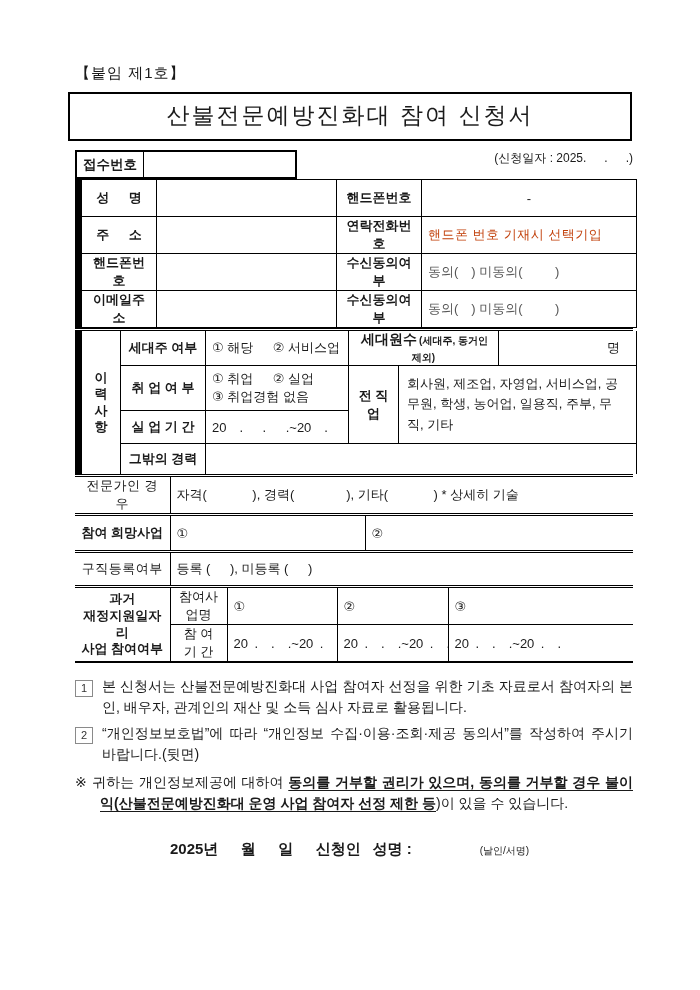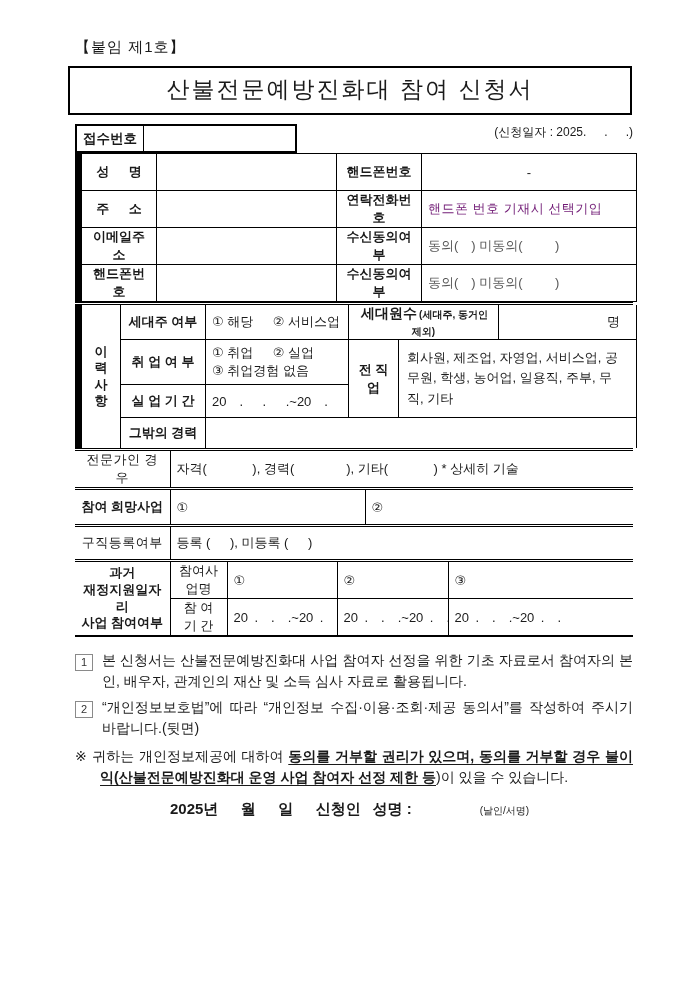--- a/index.html
+++ b/index.html
@@ -1,18 +1,18 @@
 <!DOCTYPE html>
 <html><head>
 <meta charset="utf-8">
 <style>
   html,body { margin:0; padding:0; background:#ffffff; }
   body { width:700px; height:990px; font-family:"Liberation Sans","DejaVu Sans",sans-serif; color:#1a1a1a; }
   .sheet { position:relative; width:700px; height:990px; overflow:hidden; }
-  .inner { padding-top:38px; margin-left:75px; width:558px; }
+  .inner { padding-top:64px; margin-left:75px; width:558px; }
 
   .attach { font-size:15px; letter-spacing:1px; }
 
   .titlebox { margin-left:-7px; width:560px; border:2px solid #000; text-align:center;
               padding:6px 0 8px; font-size:23px; font-weight:normal; letter-spacing:2px; margin-top:9px; }
 
   .receipt-row { margin-top:9px; display:flex; justify-content:space-between; }
   .receipt-box { border:2px solid #000; display:flex; width:218px; height:25px; }
   .receipt-label { width:66px; border-right:1px solid #000; text-align:center; font-weight:bold;
                    font-size:13.5px; line-height:25px; }
@@ -22,21 +22,21 @@
   table.t { border-collapse:collapse; table-layout:fixed; width:558px; }
   table.t td { padding:0 6px; font-size:13px; vertical-align:middle; overflow:hidden; }
   .bt { border-top:1px solid #000; } .bb { border-bottom:1px solid #000; }
   .bl { border-left:7px solid #000000; } .br { border-right:1px solid #000; }
   .b2 { border-bottom:2px solid #000; }
   .dsep { width:558px; height:0; border-top:3px double #000; }
 
   .lblA { font-weight:bold; font-size:14px; text-align:center; padding:0 2px; }
   .lblR { font-weight:normal; font-size:13.5px; text-align:center; letter-spacing:0.5px; }
   .ctr  { text-align:center; }
-  .muted { color:#701a75; font-size:11.5px; letter-spacing:0.5px; }
+  .muted { color:#c2410c; font-size:11.5px; letter-spacing:0.5px; }
   .consent { color:#555555; font-size:11.5px; padding-left:12px; }
   .pre { white-space:pre-line; }
 
   .h36 td{ height:36px; } .h30 td{ height:30px; } .h35 td{ height:35px; }
   .h56 td{ height:56px; } .h44 td{ height:44px; } .h32 td{ height:32px; } .h34 td{ height:34px; }
 
   .sms-cell { padding:4px 4px 6px 0 !important; }
   .sms-title { font-size:15px; letter-spacing:0.5px; }
   .sms-note  { font-weight:bold; font-size:12px; padding-left:13px; line-height:1.4; margin-top:2px; }
 
@@ -50,21 +50,21 @@
   .past-label { font-weight:bold; font-size:13px; text-align:center; line-height:1.3; }
 
   .notes { margin-top:13px; font-size:14px; line-height:1.5; }
   .note { display:flex; gap:9px; margin-bottom:5px; }
   .note-num { border:1px solid #8a8a8a; color:#333; font-size:11px; height:15px; min-width:12px;
               padding:0 2px; text-align:center; line-height:15px; margin-top:4px; flex:none; }
   .note-text { flex:1; text-align:justify; }
   .warn { margin-top:7px; padding-left:25px; text-indent:-25px; text-align:justify; }
   .wu { font-weight:bold; text-decoration:underline; text-underline-offset:3px; }
 
-  .sig { margin-top:12px; padding-left:95px; display:flex; align-items:baseline; }
+  .sig { margin-top:26px; padding-left:95px; display:flex; align-items:baseline; }
   .sig-date { font-weight:bold; font-size:15px; }
   .sig-seal { font-weight:normal; font-size:10px; margin-left:68px; }
 </style>
 </head>
 <body>
 
 <div class="sheet">
   <div class="inner">
 
     <div class="attach">【붙임 제1호】</div>
@@ -95,27 +95,27 @@
         <td class="lblA bt bb br">핸드폰번호</td>
         <td class="ctr bt bb br">-</td>
       </tr>
       <tr class="h30">
         <td class="lblA bl bb br">주  소</td>
         <td class="bb br"></td>
         <td class="lblA bb br">연락전화번호</td>
         <td class="muted bb br">핸드폰 번호 기재시 선택기입</td>
       </tr>
       <tr class="h35">
-        <td class="lblA bl bb br">이메일주소</td>
+        <td class="lblA bl bb br">핸드폰번호</td>
         <td class="bb br"></td>
         <td class="lblA bb br">수신동의여부</td>
         <td class="consent bb br">동의(  ) 미동의(   )</td>
       </tr>
       <tr class="h35">
-        <td class="lblA bl bb br">핸드폰번호</td>
+        <td class="lblA bl bb br">이메일주소</td>
         <td class="bb br"></td>
         <td class="lblA bb br">수신동의여부</td>
         <td class="consent bb br">동의(  ) 미동의(   )</td>
       </tr>
     </tbody>
       </table>
 
     <div class="dsep"></div>
 
     <table class="t">

